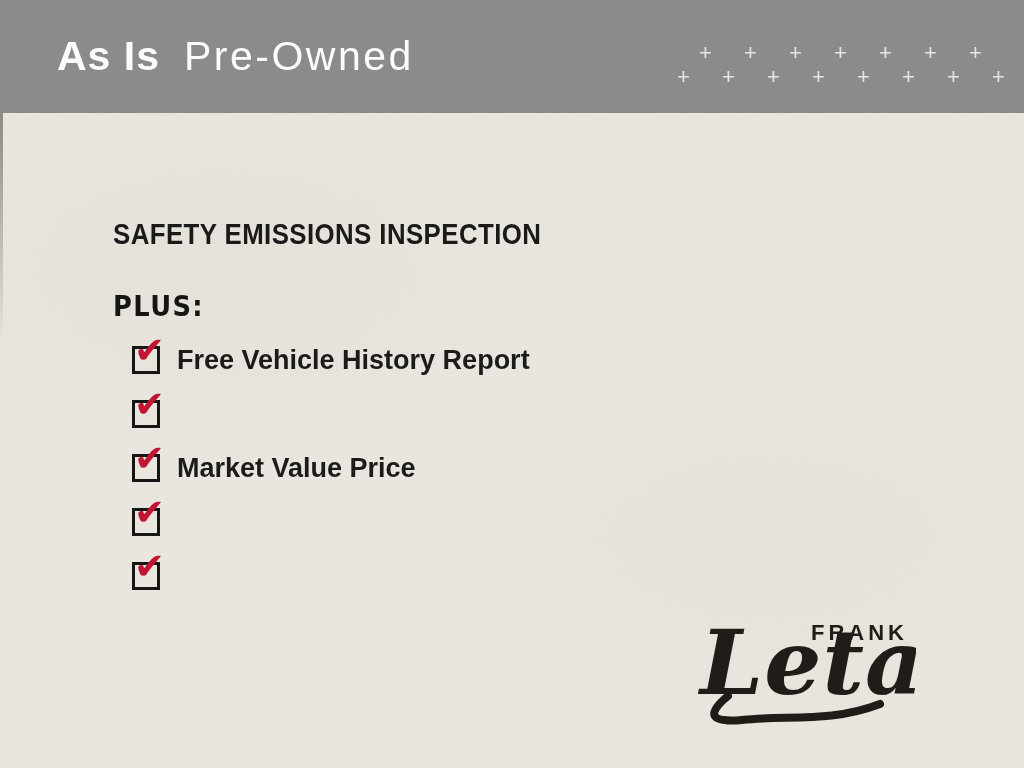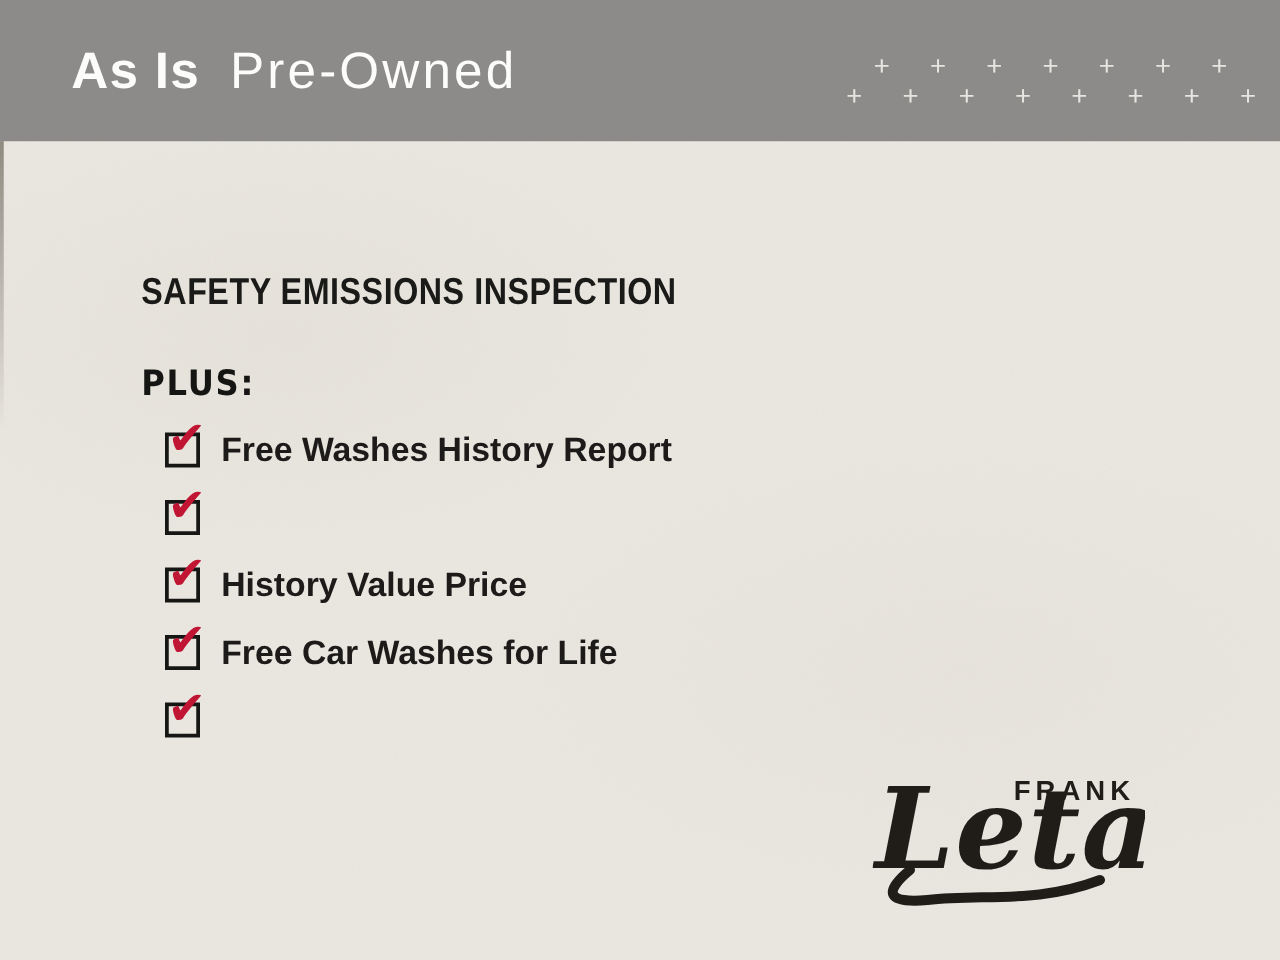--- a/index.html
+++ b/index.html
@@ -171,38 +171,37 @@
   <div class="left-shade"></div>
 
   <div class="heading-safety">SAFETY EMISSIONS INSPECTION</div>
   <div class="heading-plus">PLUS:</div>
 
   <ul class="checklist">
     <li class="check-item">
       <span class="checkbox">
           <span class="checkmark">✔</span>
         </span>
-      <span class="check-label">Free Washes History Report</span>
-    </li>
-    <li class="check-item">
-      <span class="checkbox">
-          <span class="checkmark">✔</span>
-        </span>
-    </li>
-    <li class="check-item">
-      <span class="checkbox">
-          <span class="checkmark">✔</span>
-        </span>
-      <span class="check-label">History Value Price</span>
-    </li>
-    <li class="check-item">
-      <span class="checkbox">
-          <span class="checkmark">✔</span>
-        </span>
-      <span class="check-label">Free Car Washes for Life</span>
+      <span class="check-label">Free Vehicle History Report</span>
+    </li>
+    <li class="check-item">
+      <span class="checkbox">
+          <span class="checkmark">✔</span>
+        </span>
+    </li>
+    <li class="check-item">
+      <span class="checkbox">
+          <span class="checkmark">✔</span>
+        </span>
+      <span class="check-label">Market Value Price</span>
+    </li>
+    <li class="check-item">
+      <span class="checkbox">
+          <span class="checkmark">✔</span>
+        </span>
     </li>
     <li class="check-item">
       <span class="checkbox">
           <span class="checkmark">✔</span>
         </span>
     </li>
   </ul>
 
   <div class="logo">
     <div class="logo-frank">FRANK</div>

